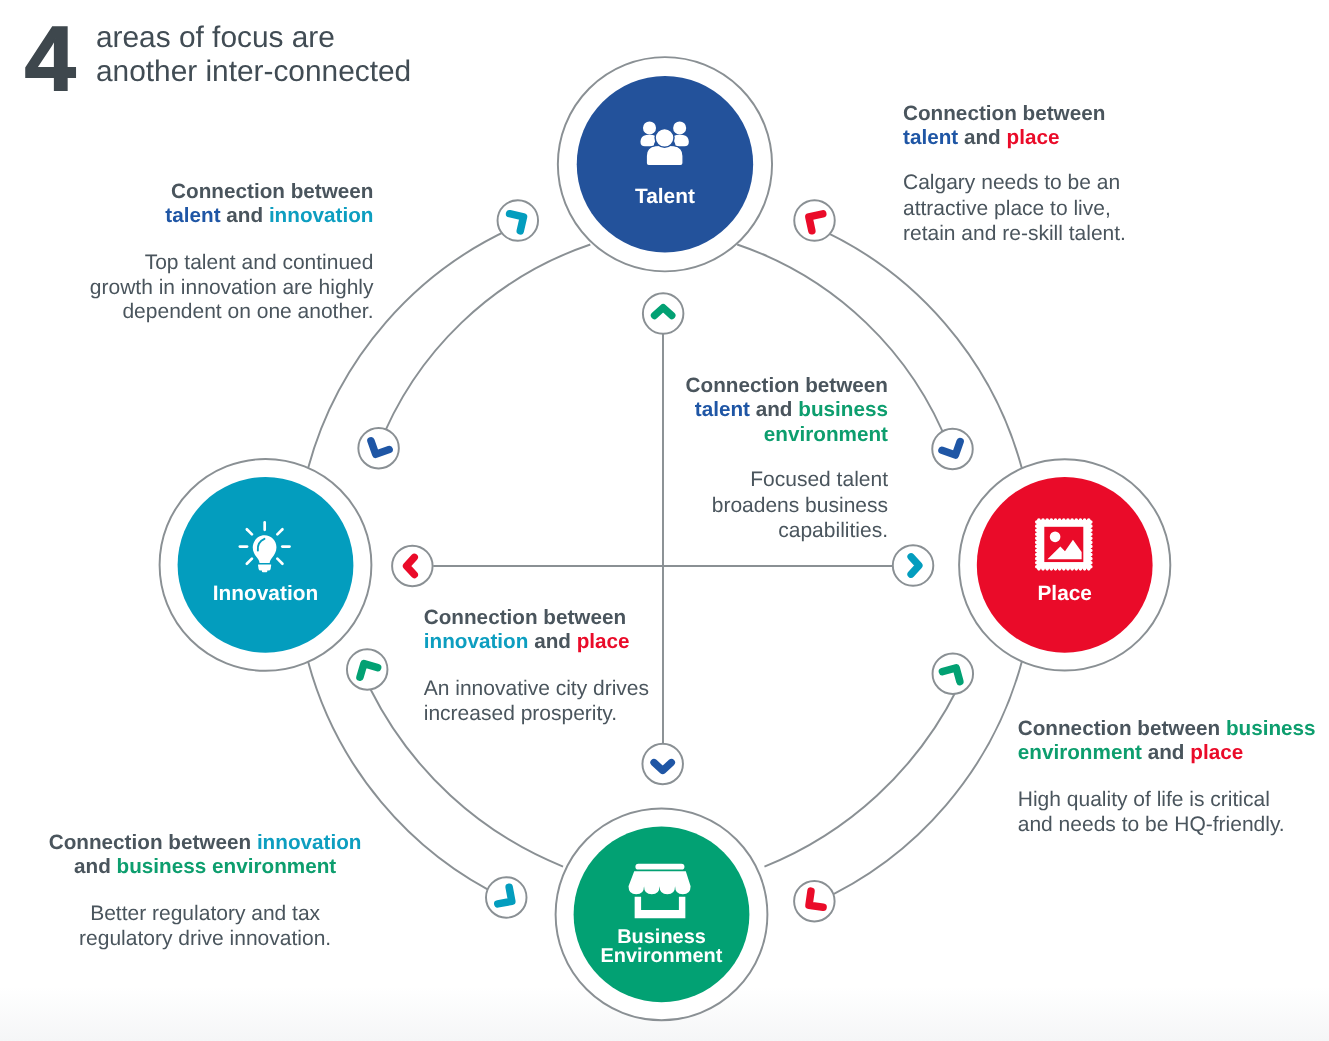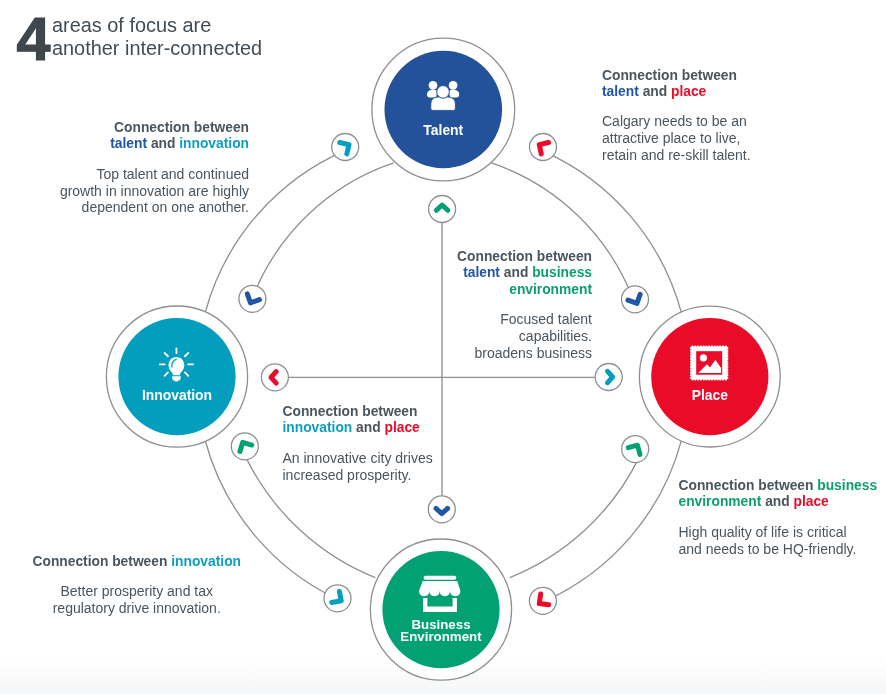--- a/index.html
+++ b/index.html
@@ -3,21 +3,21 @@
 <meta charset="utf-8">
 <style>
   html,body{margin:0;padding:0;}
   body{width:886px;height:694px;background:#ffffff;font-family:"Liberation Sans",sans-serif;overflow:hidden;}
   #root{position:relative;width:886px;height:694px;background:#ffffff;}
   .bottom-fade{position:absolute;left:0;bottom:0;width:886px;height:36px;
     background:linear-gradient(to bottom,rgba(246,247,248,0),#f5f6f7);}
   #diagram{position:absolute;left:0;top:0;}
   .num{position:absolute;left:16.5px;top:9px;font-size:61px;font-weight:700;color:#3e474d;
        letter-spacing:-3px;line-height:1;-webkit-text-stroke:1.2px #3e474d;}
-  .headline{position:absolute;left:52px;top:14px;font-size:19.9px;line-height:22.6px;color:#414c54;white-space:nowrap;}
+  .headline{position:absolute;left:64px;top:14px;font-size:19.9px;line-height:22.6px;color:#414c54;white-space:nowrap;}
   .blk{position:absolute;}
   .blk .h{font-weight:700;font-size:13.8px;line-height:16.4px;color:#4a555d;white-space:nowrap;}
   .blk .b{font-size:14px;line-height:16.75px;color:#4a555d;white-space:nowrap;}
   .gapb{height:13px;}
   .c-talent{color:#1f56a5;}
   .c-innovation{color:#0d9ec0;}
   .c-place{color:#ea0b29;}
   .c-business{color:#0d9e6e;}
 </style>
 </head>
@@ -206,22 +206,22 @@
   </div>
   <div class="blk" style="left:350px;top:249px;width:242px;text-align:right;">
     <div class="h">
       <div><span>Connection between</span></div>
       <div><span class="c-talent">talent</span> <span>and</span> <span class="c-business">business</span></div>
       <div><span class="c-business">environment</span></div>
     </div>
     <div class="gapb"></div>
     <div class="b">
       <div>Focused talent</div>
+      <div>broadens business</div>
       <div>capabilities.</div>
-      <div>broadens business</div>
     </div>
   </div>
   <div class="blk" style="left:282.5px;top:404px;width:260px;text-align:left;">
     <div class="h">
       <div><span>Connection between</span></div>
       <div><span class="c-innovation">innovation</span> <span>and</span> <span class="c-place">place</span></div>
     </div>
     <div class="gapb"></div>
     <div class="b">
       <div>An innovative city drives</div>
@@ -235,20 +235,21 @@
     </div>
     <div class="gapb"></div>
     <div class="b">
       <div>High quality of life is critical</div>
       <div>and needs to be HQ-friendly.</div>
     </div>
   </div>
   <div class="blk" style="left:18px;top:554px;width:237.5px;text-align:center;">
     <div class="h">
       <div><span>Connection between</span> <span class="c-innovation">innovation</span></div>
-    </div>
-    <div class="gapb"></div>
-    <div class="b">
-      <div>Better prosperity and tax</div>
+      <div><span>and</span> <span class="c-business">business environment</span></div>
+    </div>
+    <div class="gapb"></div>
+    <div class="b">
+      <div>Better regulatory and tax</div>
       <div>regulatory drive innovation.</div>
     </div>
   </div>
 </div>
 
 </body></html>

